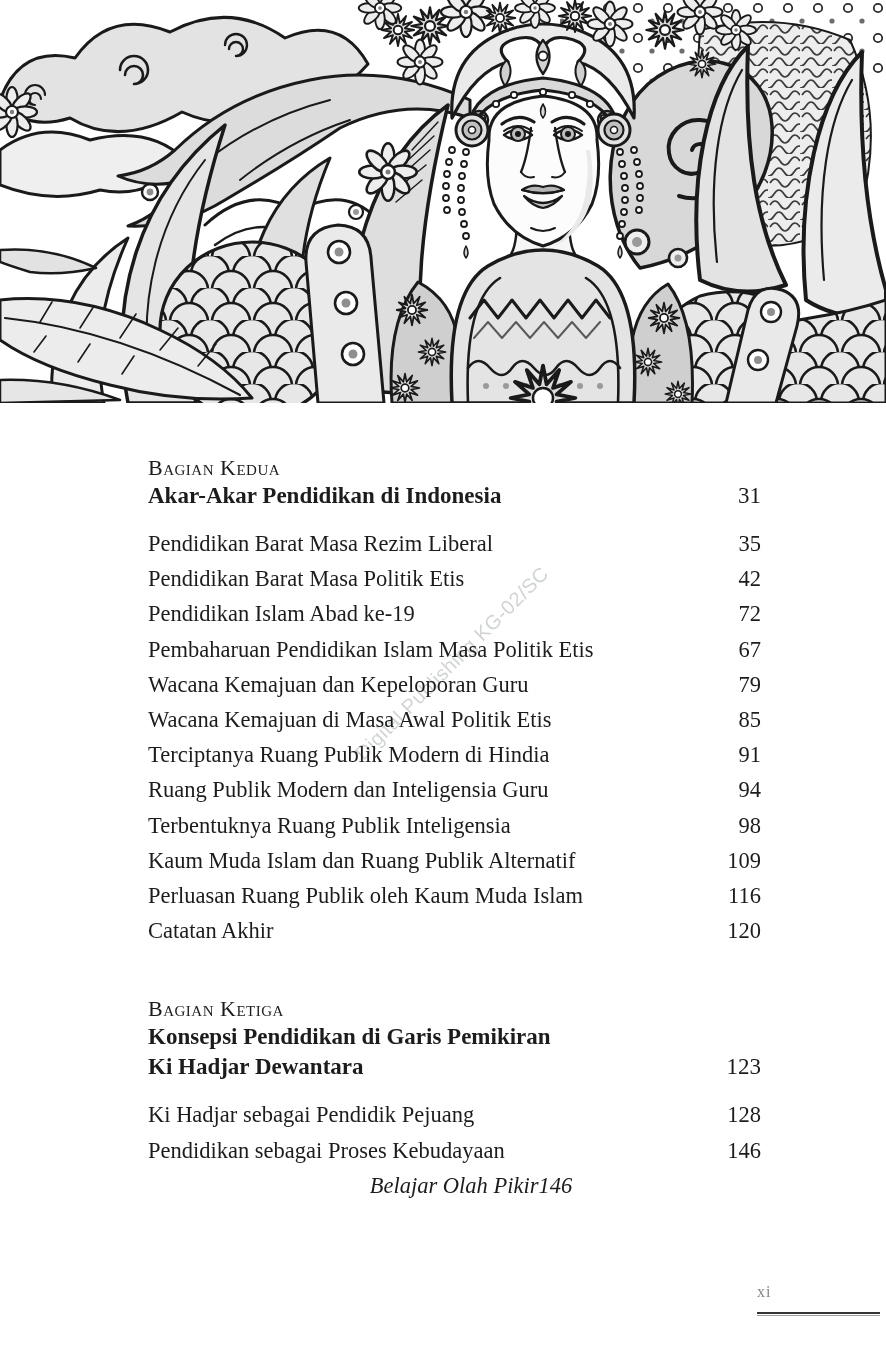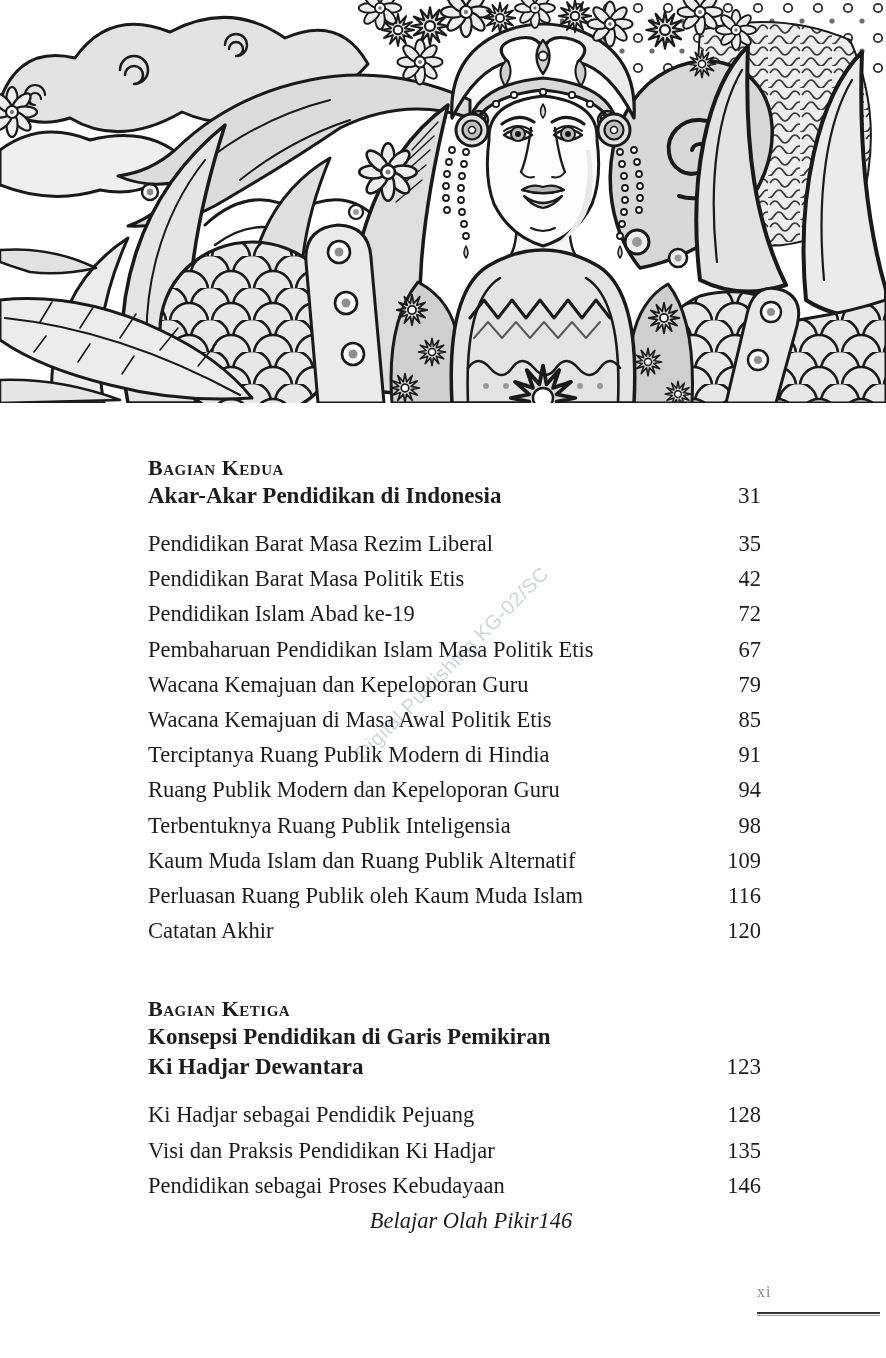--- a/index.html
+++ b/index.html
@@ -4,21 +4,21 @@
 <style>
   html,body{margin:0;padding:0;background:#ffffff;}
   .page{position:relative;width:886px;height:1358px;background:#ffffff;overflow:hidden;
         font-family:"Liberation Serif",serif;color:#1c1c1c;}
   .artwork{position:absolute;left:0;top:0;width:886px;height:403px;}
   .artwork svg{display:block;}
   .watermark{position:absolute;left:287px;top:652px;width:330px;text-align:center;
              transform:rotate(-45deg);color:#c9cdd0;opacity:.85;font-size:20px;
              font-family:"Liberation Sans",sans-serif;letter-spacing:.5px;z-index:1;}
   .toc{position:absolute;left:148px;top:455px;width:613px;z-index:2;}
-  .kicker{font-weight:bold;font-variant:small-caps;font-size:22px;letter-spacing:.5px;line-height:26px;}
+  .kicker{font-weight:normal;font-variant:small-caps;font-size:22px;letter-spacing:.5px;line-height:26px;}
   .title-row{display:flex;justify-content:space-between;align-items:flex-end;
              font-weight:bold;font-size:23px;line-height:30px;font-family:Liberation Serif, serif;}
   .title-lines div{line-height:30px;}
   .pg{font-weight:normal;}
   .entries{list-style:none;margin:15px 0 0 0;padding:0;}
   .entry{display:flex;justify-content:space-between;align-items:baseline;
          font-size:22.5px;line-height:35.2px;}
   .entry.sub{font-style:italic;justify-content:center;}
   .entry.sub .lbl{padding-left:33px;}
   .section-ketiga{margin-top:48px;}
@@ -315,21 +315,21 @@
           </li>
         <li class="entry">
             <span class="lbl">Wacana Kemajuan di Masa Awal Politik Etis</span>
             <span class="pg">85</span>
           </li>
         <li class="entry">
             <span class="lbl">Terciptanya Ruang Publik Modern di Hindia</span>
             <span class="pg">91</span>
           </li>
         <li class="entry">
-            <span class="lbl">Ruang Publik Modern dan Kepeloporan Guru</span>
+            <span class="lbl">Ruang Publik Modern dan Inteligensia Guru</span>
             <span class="pg">94</span>
           </li>
         <li class="entry">
             <span class="lbl">Terbentuknya Ruang Publik Inteligensia</span>
             <span class="pg">98</span>
           </li>
         <li class="entry">
             <span class="lbl">Kaum Muda Islam dan Ruang Publik Alternatif</span>
             <span class="pg">109</span>
           </li>
@@ -352,24 +352,20 @@
           <div>Ki Hadjar Dewantara</div>
         </span>
         <span class="pg">123</span>
       </div>
       <ul class="entries">
         <li class="entry">
             <span class="lbl">Ki Hadjar sebagai Pendidik Pejuang</span>
             <span class="pg">128</span>
           </li>
         <li class="entry">
-            <span class="lbl">Visi dan Praksis Pendidikan Ki Hadjar</span>
-            <span class="pg">135</span>
-          </li>
-        <li class="entry">
             <span class="lbl">Pendidikan sebagai Proses Kebudayaan</span>
             <span class="pg">146</span>
           </li>
         <li class="entry sub">
             <span class="lbl">Belajar Olah Pikir</span>
             <span class="pg">146</span>
           </li>
       </ul>
     </section>
 

